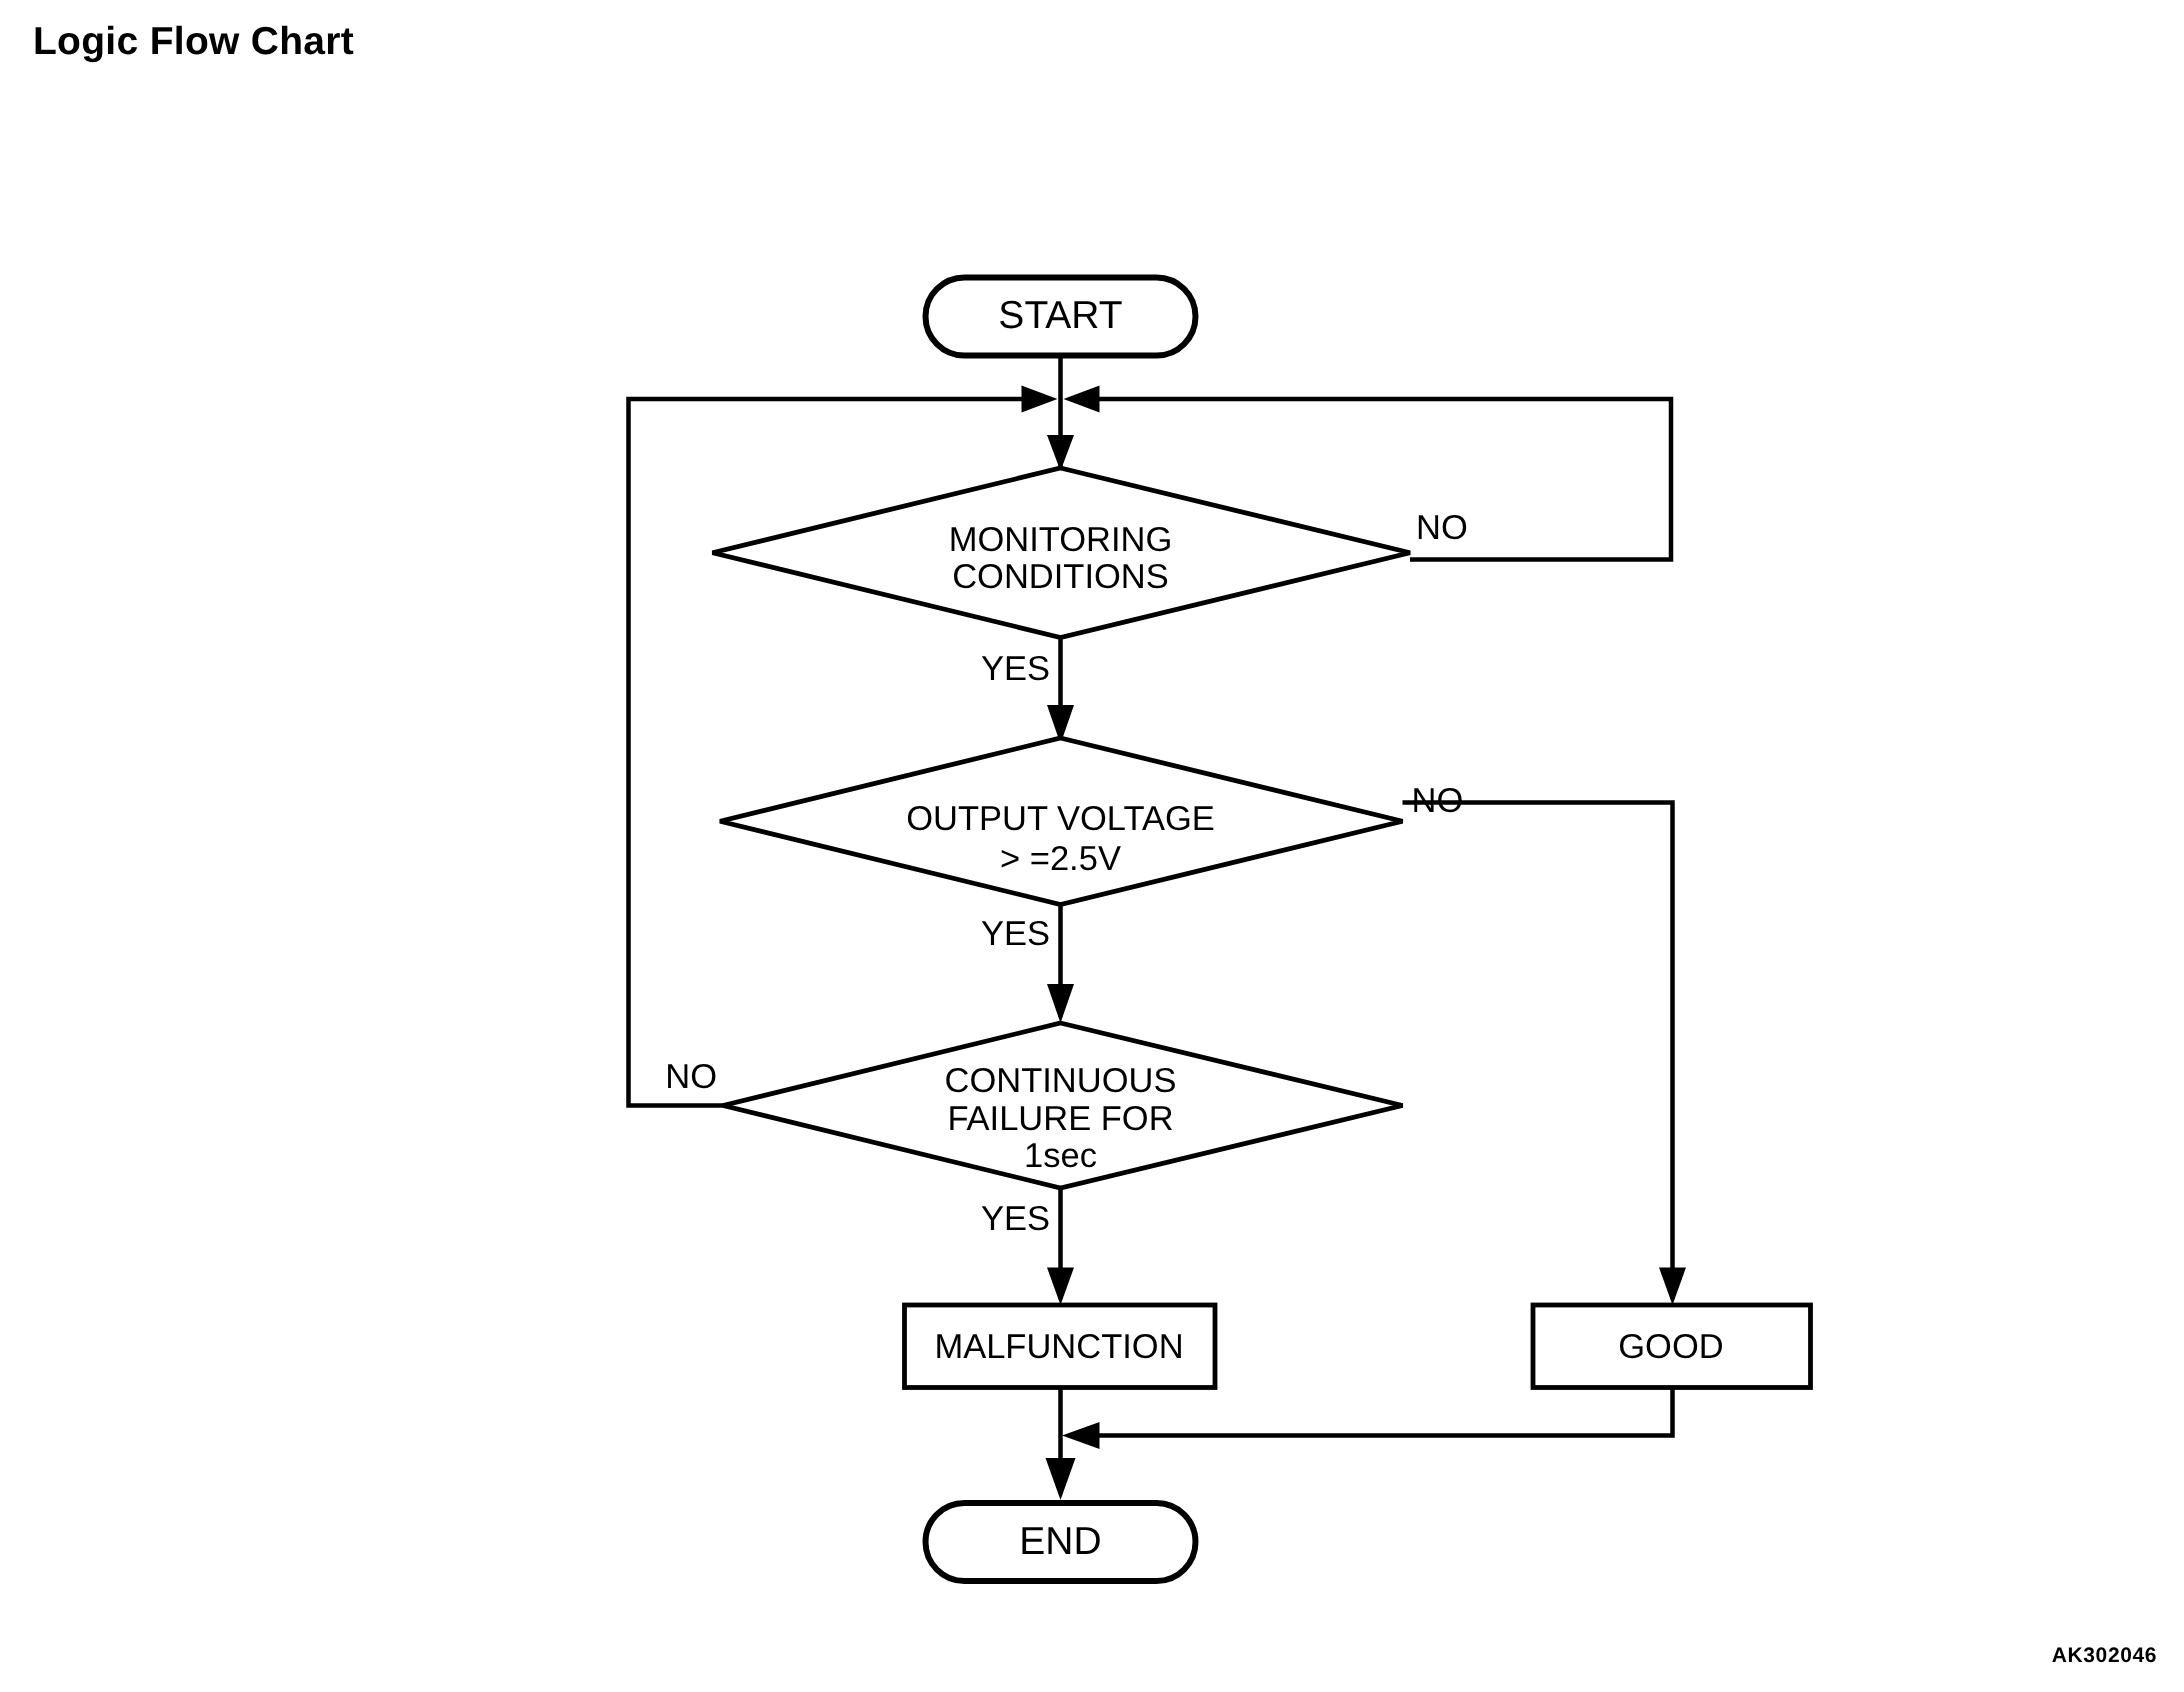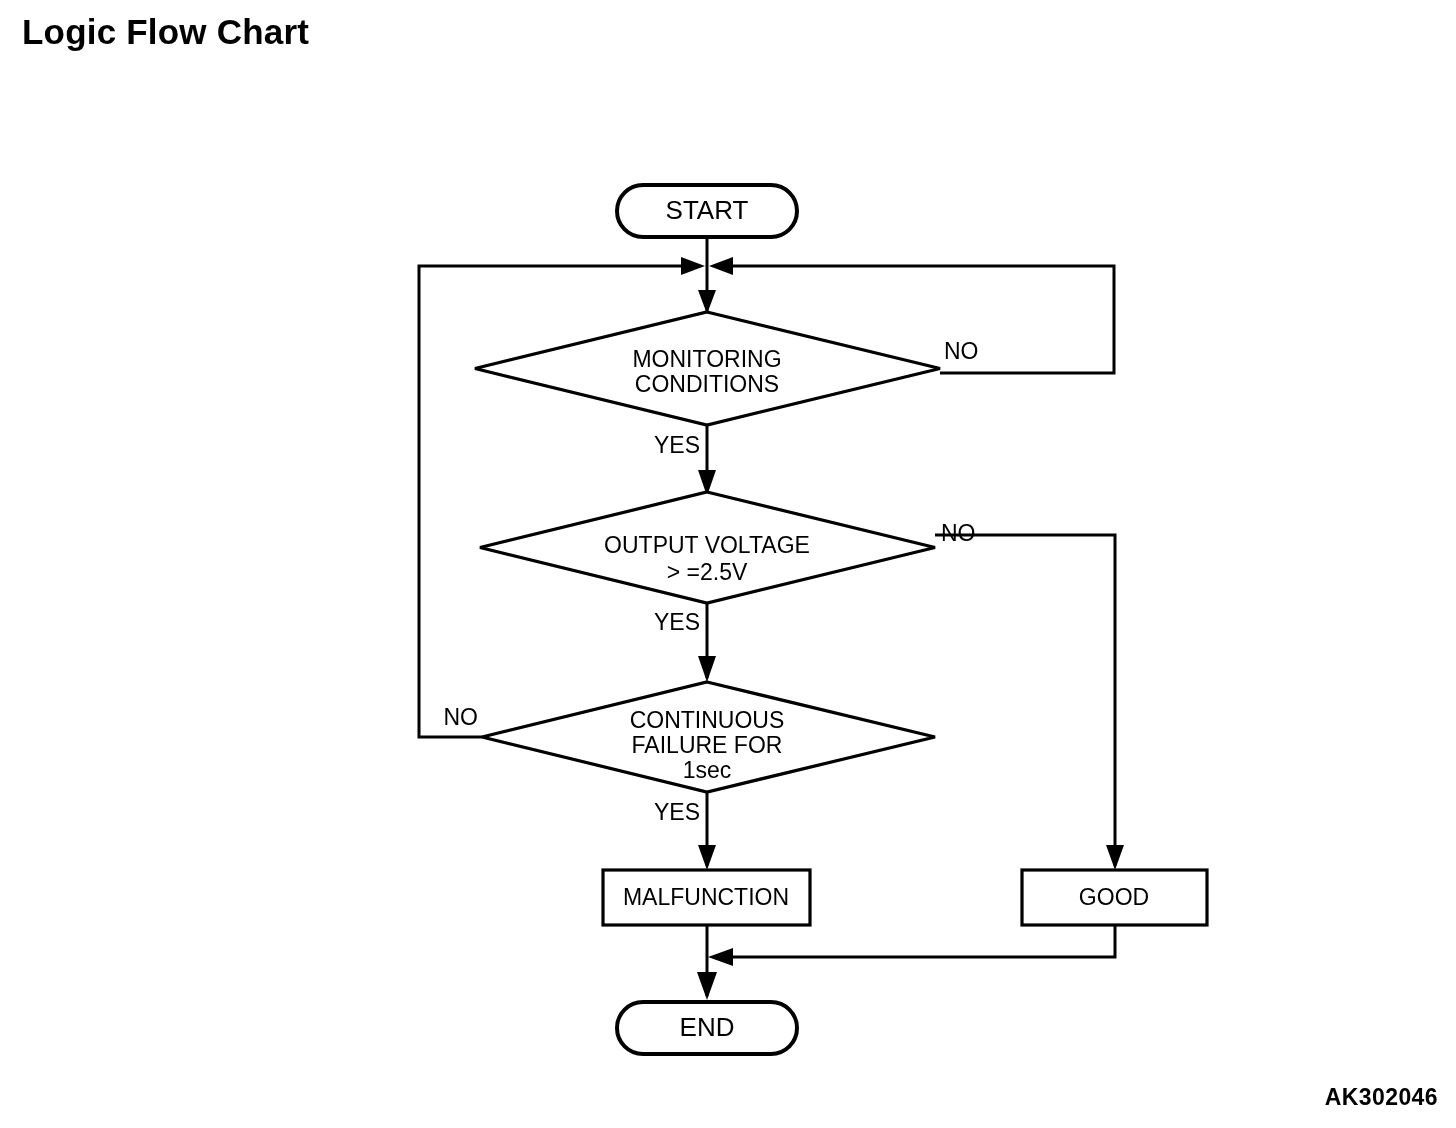--- a/index.html
+++ b/index.html
@@ -13,30 +13,30 @@
     height: 1128px;
     position: relative;
     font-family: "Liberation Sans", sans-serif;
     color: #000000;
     overflow: hidden;
   }
   #page-title {
     position: absolute;
     left: 22px;
     top: 12px;
-    font-size: 35px;
+    font-size: 26px;
     font-weight: bold;
     letter-spacing: 0.2px;
     white-space: nowrap;
   }
   #diagram-code {
     position: absolute;
     right: 18px;
     bottom: 17px;
-    font-size: 23px;
+    font-size: 14px;
     font-weight: bold;
     letter-spacing: 0.4px;
     white-space: nowrap;
   }
   #flow-svg {
     position: absolute;
     left: 0;
     top: 0;
     width: 1456px;
     height: 1128px;

